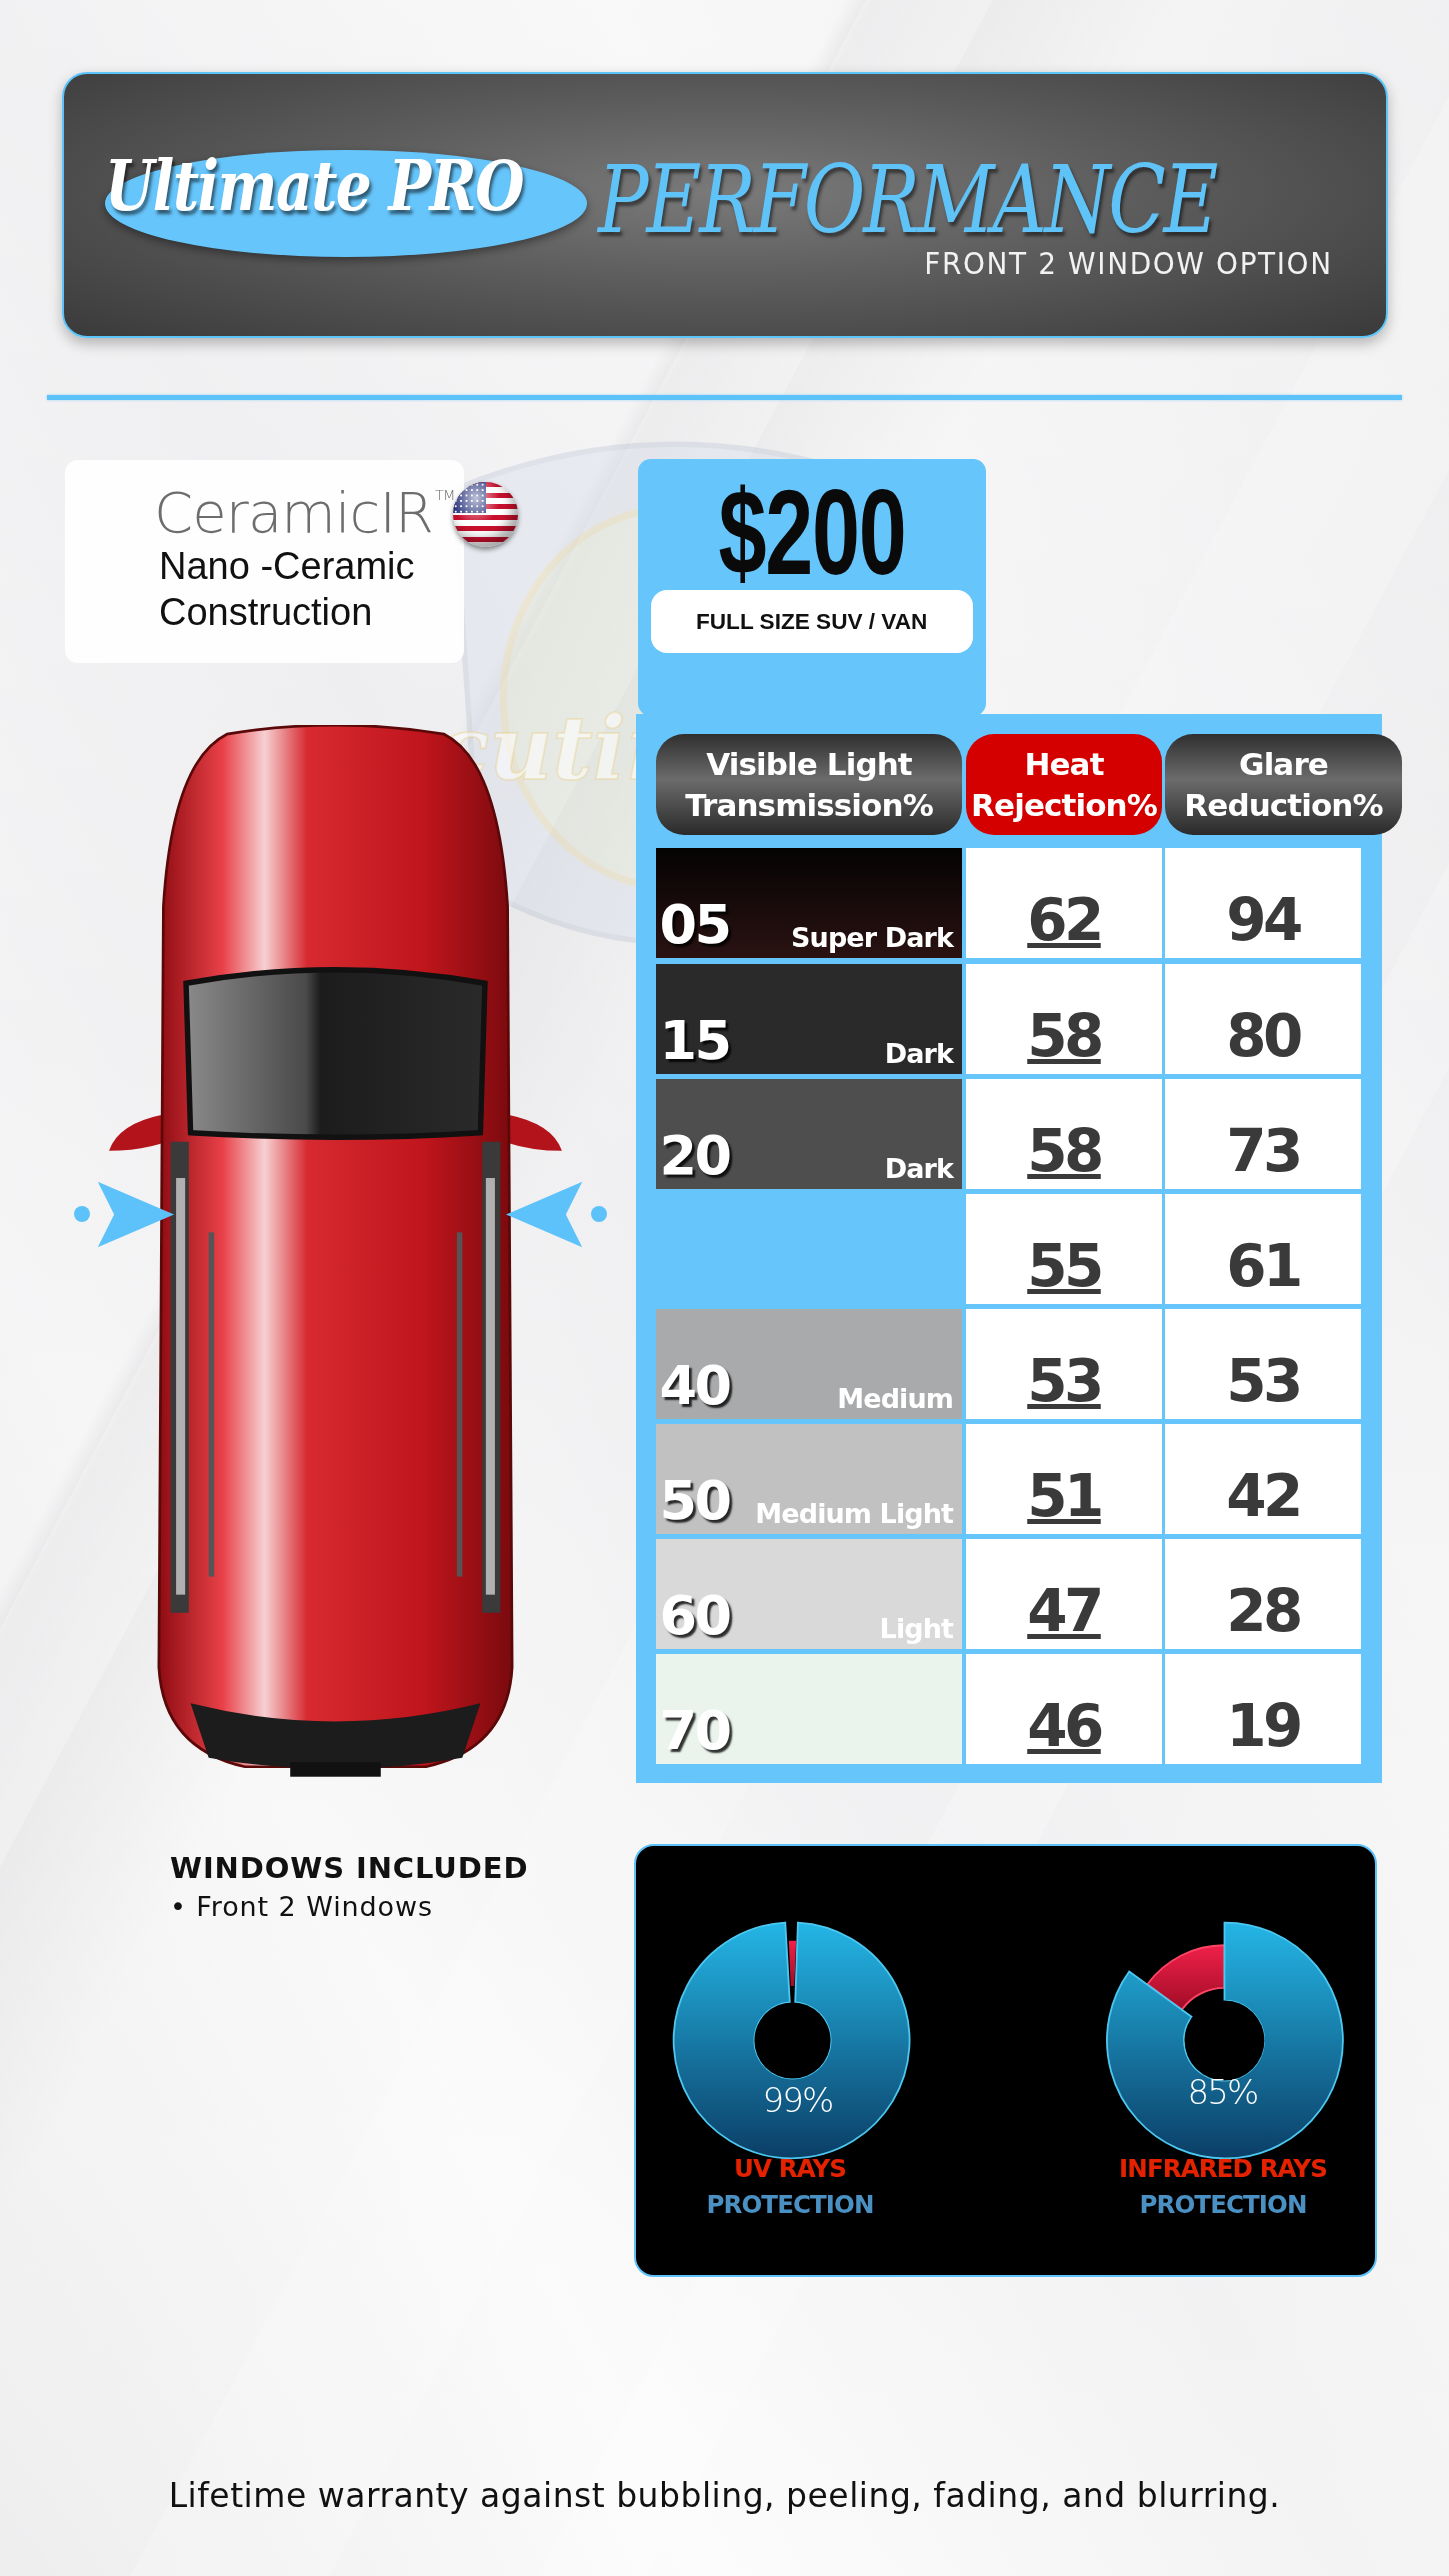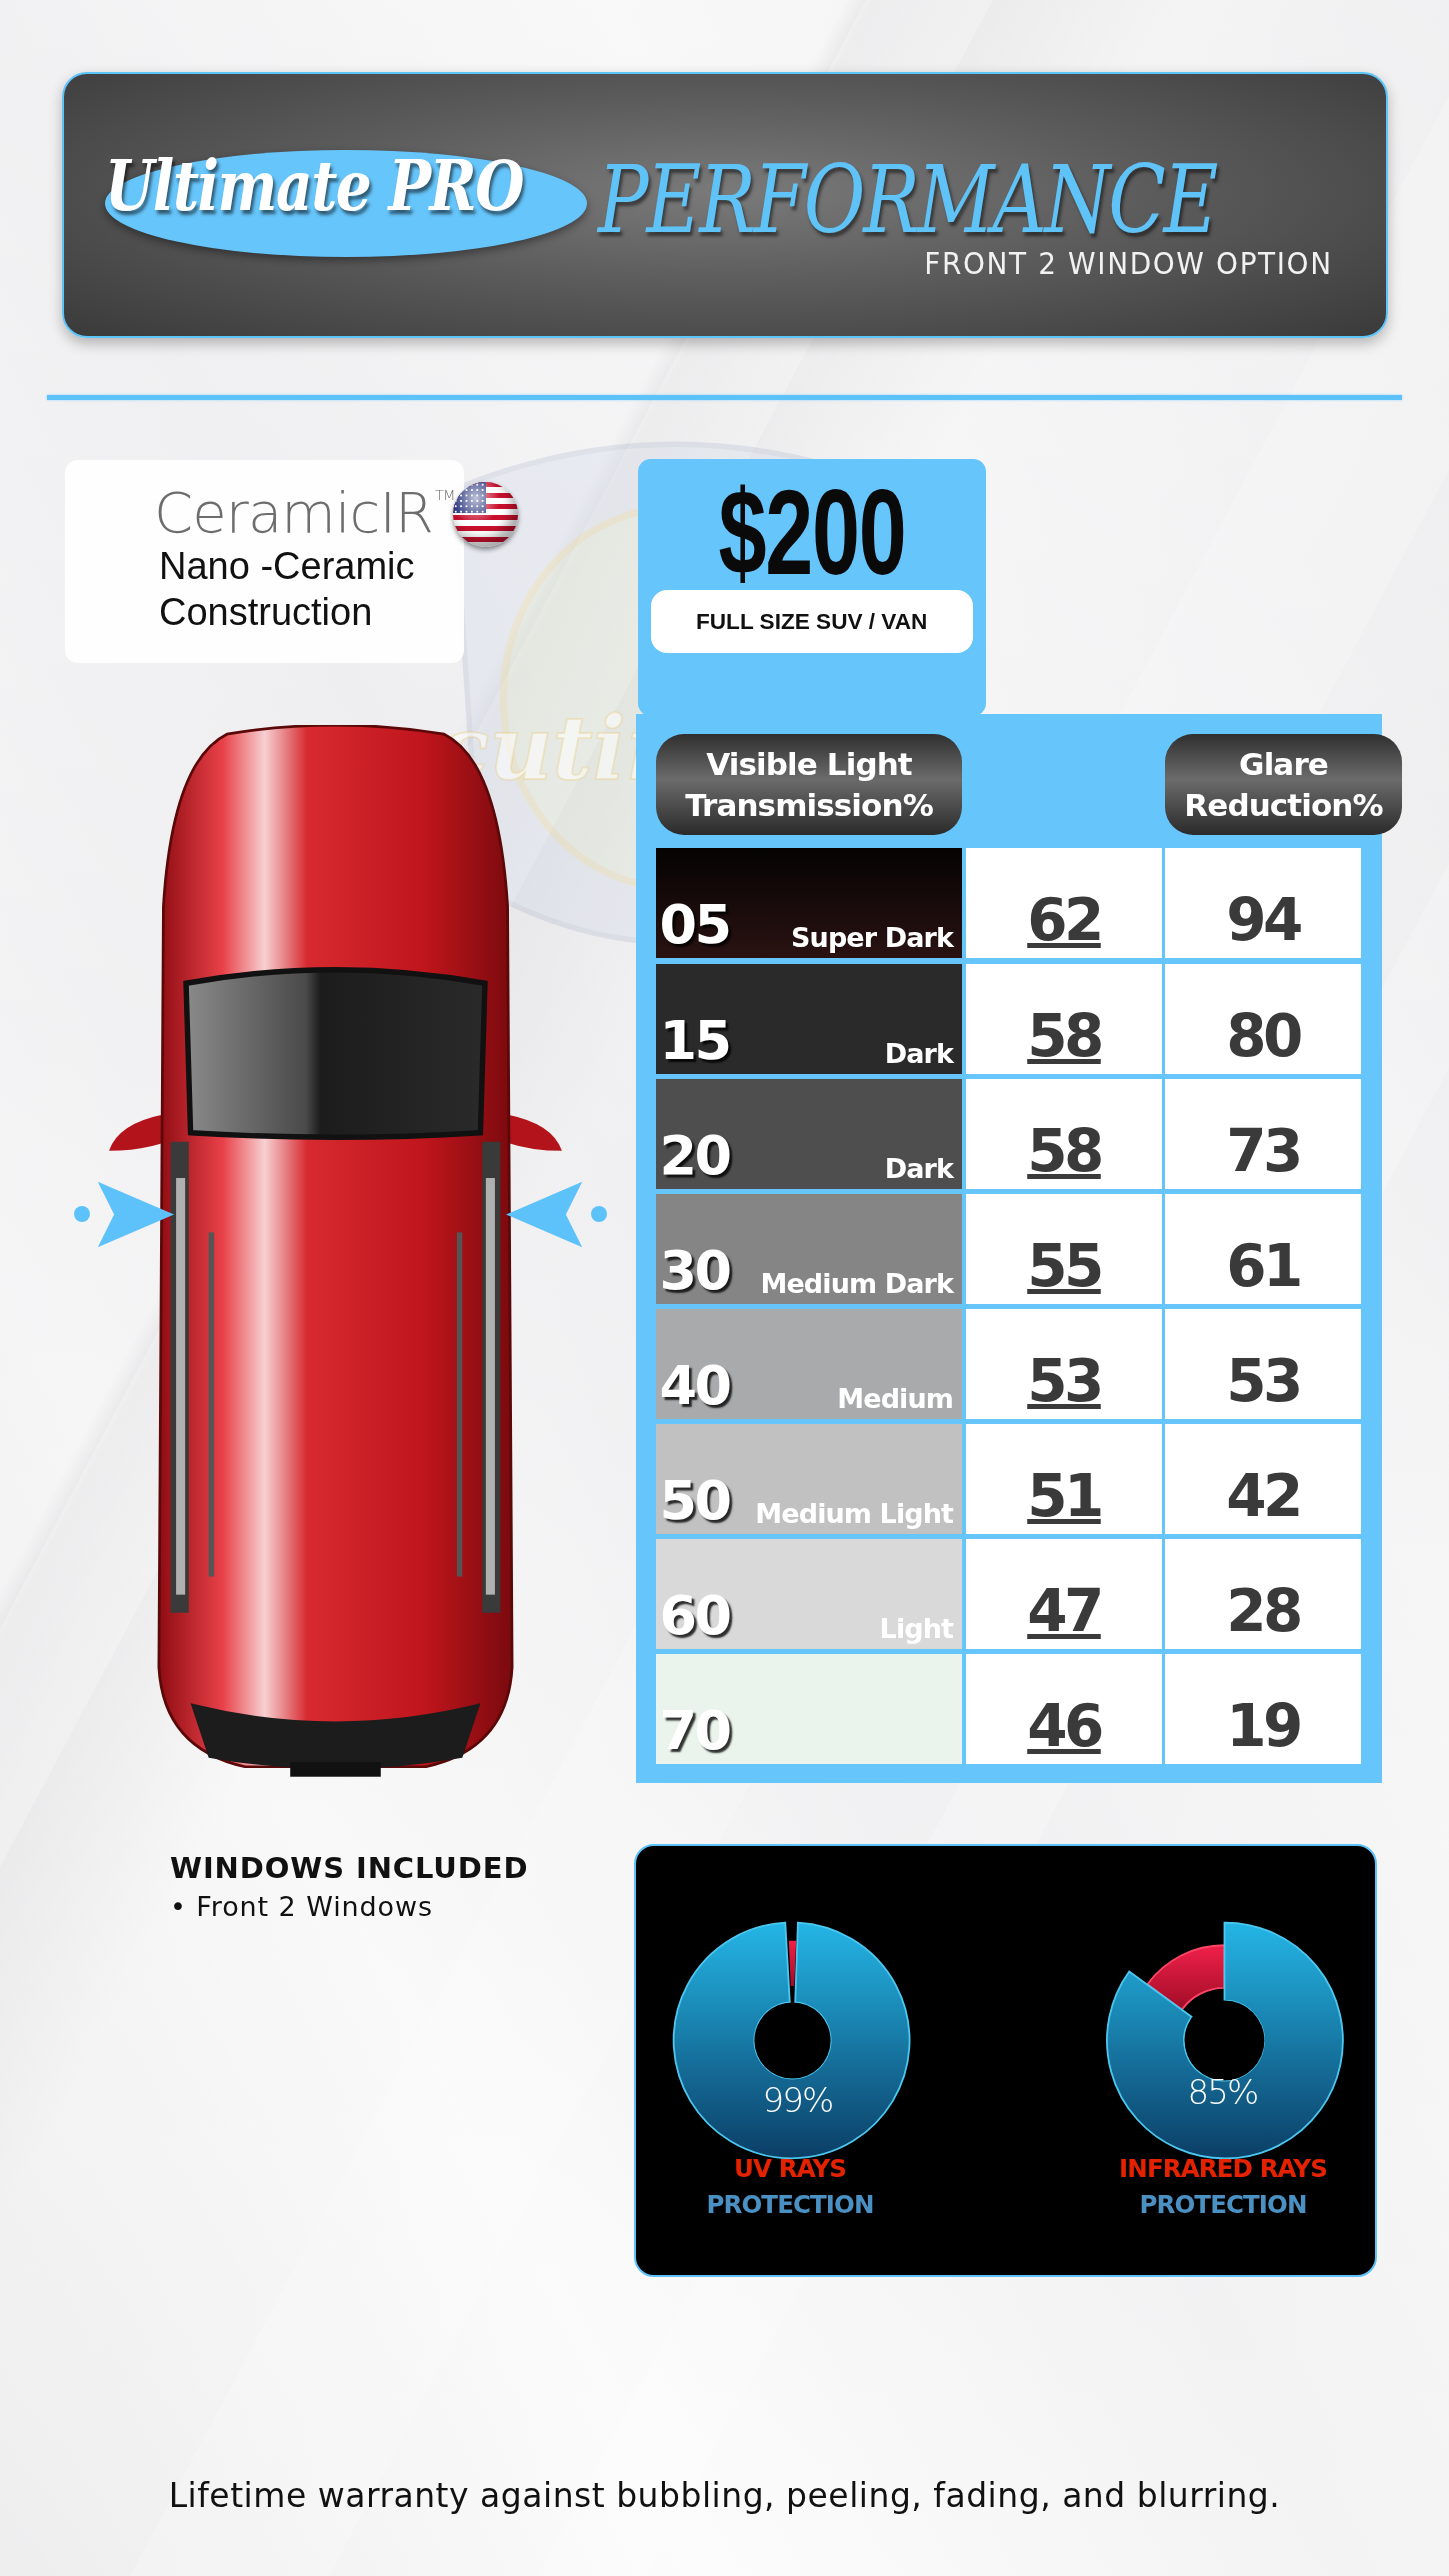--- a/index.html
+++ b/index.html
@@ -275,20 +275,24 @@
 <div class="arrow-dot" style="left:591px;top:1206px;"></div>
 <svg style="position:absolute;left:504px;top:1180px;" width="82" height="69" viewBox="0 0 90 76">
   <path d="M86 2 L2 38 L86 74 L68 38 Z" fill="#5ec2fa"></path>
 </svg>
 
 <div class="tint-table">
   <div class="th dark" style="left:20px;width:306px;">
     <span>Visible Light</span>
     <span>Transmission%</span>
   </div>
+  <div class="th red" style="left:330px;width:196px;">
+    <span>Heat</span>
+    <span>Rejection%</span>
+  </div>
   <div class="th dark" style="left:529px;width:237px;">
     <span>Glare</span>
     <span>Reduction%</span>
   </div>
 
   <div class="row" style="top:134px;">
     <div class="vlt-cell" style="background:linear-gradient(180deg,#050303,#2a1212);">
       <span class="vlt-num">05</span>
       <span class="vlt-label">Super Dark</span>
     </div>
@@ -305,24 +309,20 @@
   </div>
   <div class="row" style="top:365px;">
     <div class="vlt-cell" style="background:#4e4e4e;">
       <span class="vlt-num">20</span>
       <span class="vlt-label">Dark</span>
     </div>
     <div class="val-cell val-heat">58</div>
     <div class="val-cell val-glare">73</div>
   </div>
   <div class="row" style="top:480px;">
-    <div class="vlt-cell" style="background:#858585;">
-      <span class="vlt-num">30</span>
-      <span class="vlt-label">Medium Dark</span>
-    </div>
     <div class="val-cell val-heat">55</div>
     <div class="val-cell val-glare">61</div>
   </div>
   <div class="row" style="top:595px;">
     <div class="vlt-cell" style="background:#a9aaac;">
       <span class="vlt-num">40</span>
       <span class="vlt-label">Medium</span>
     </div>
     <div class="val-cell val-heat">53</div>
     <div class="val-cell val-glare">53</div>

